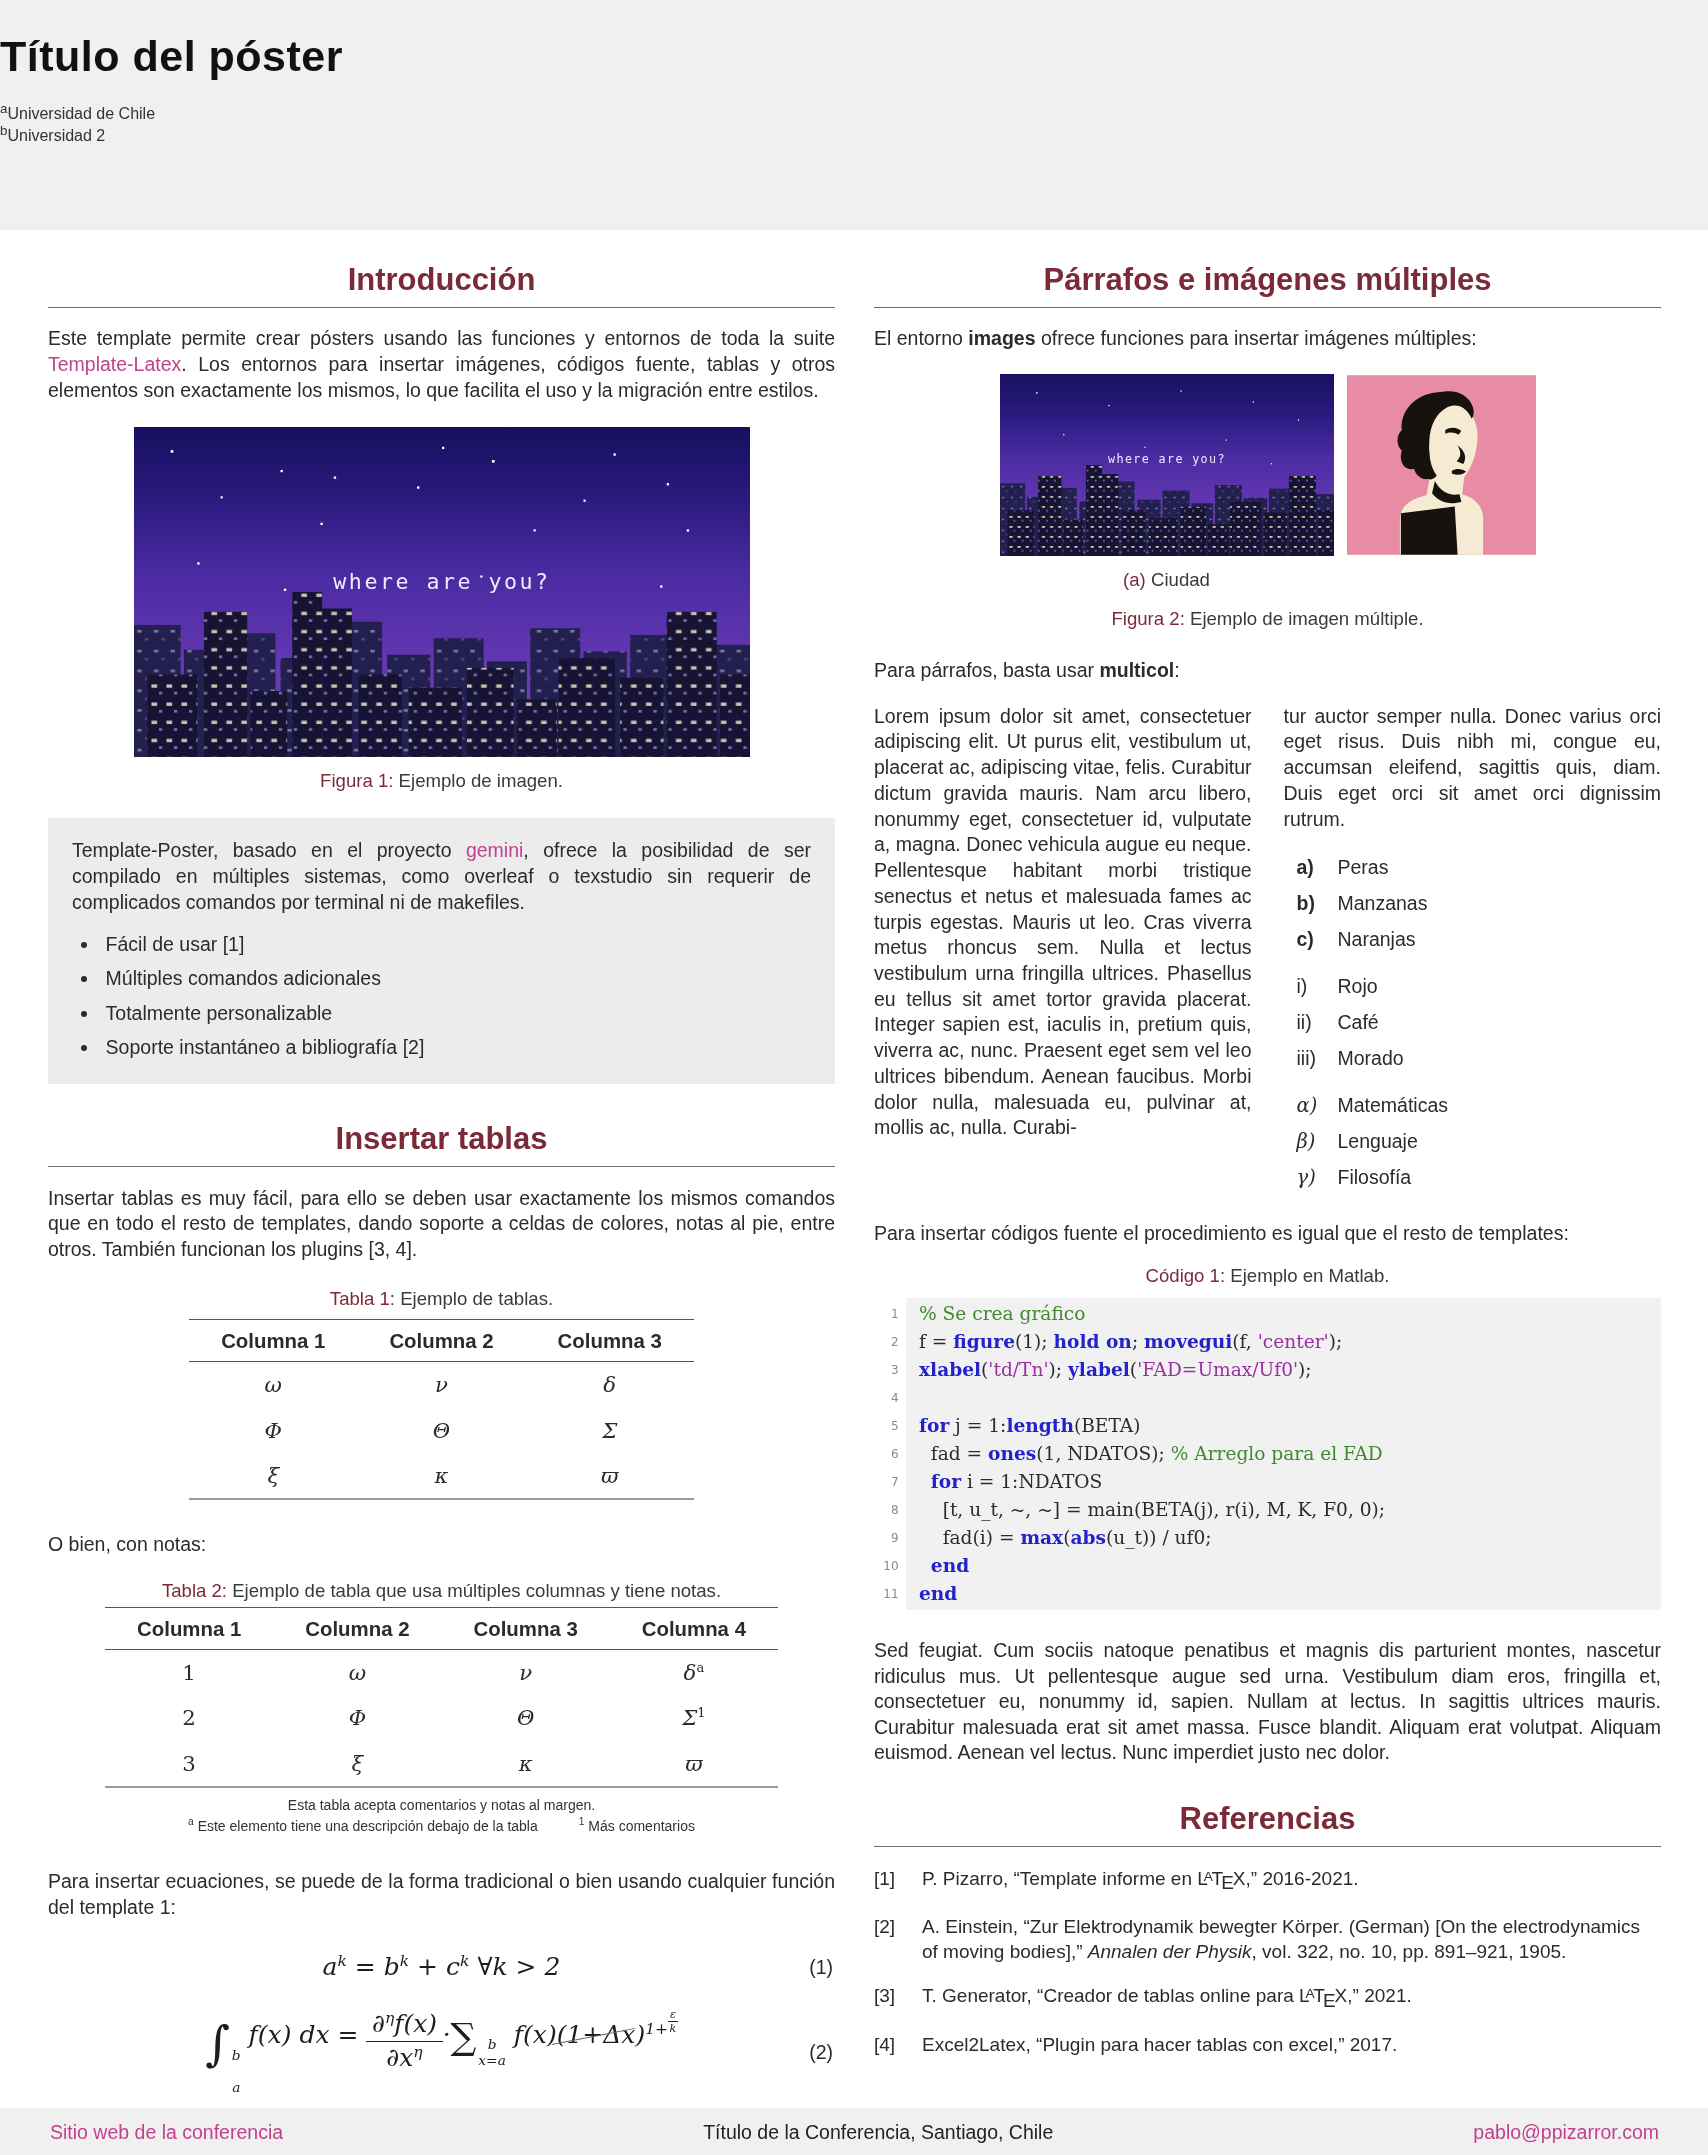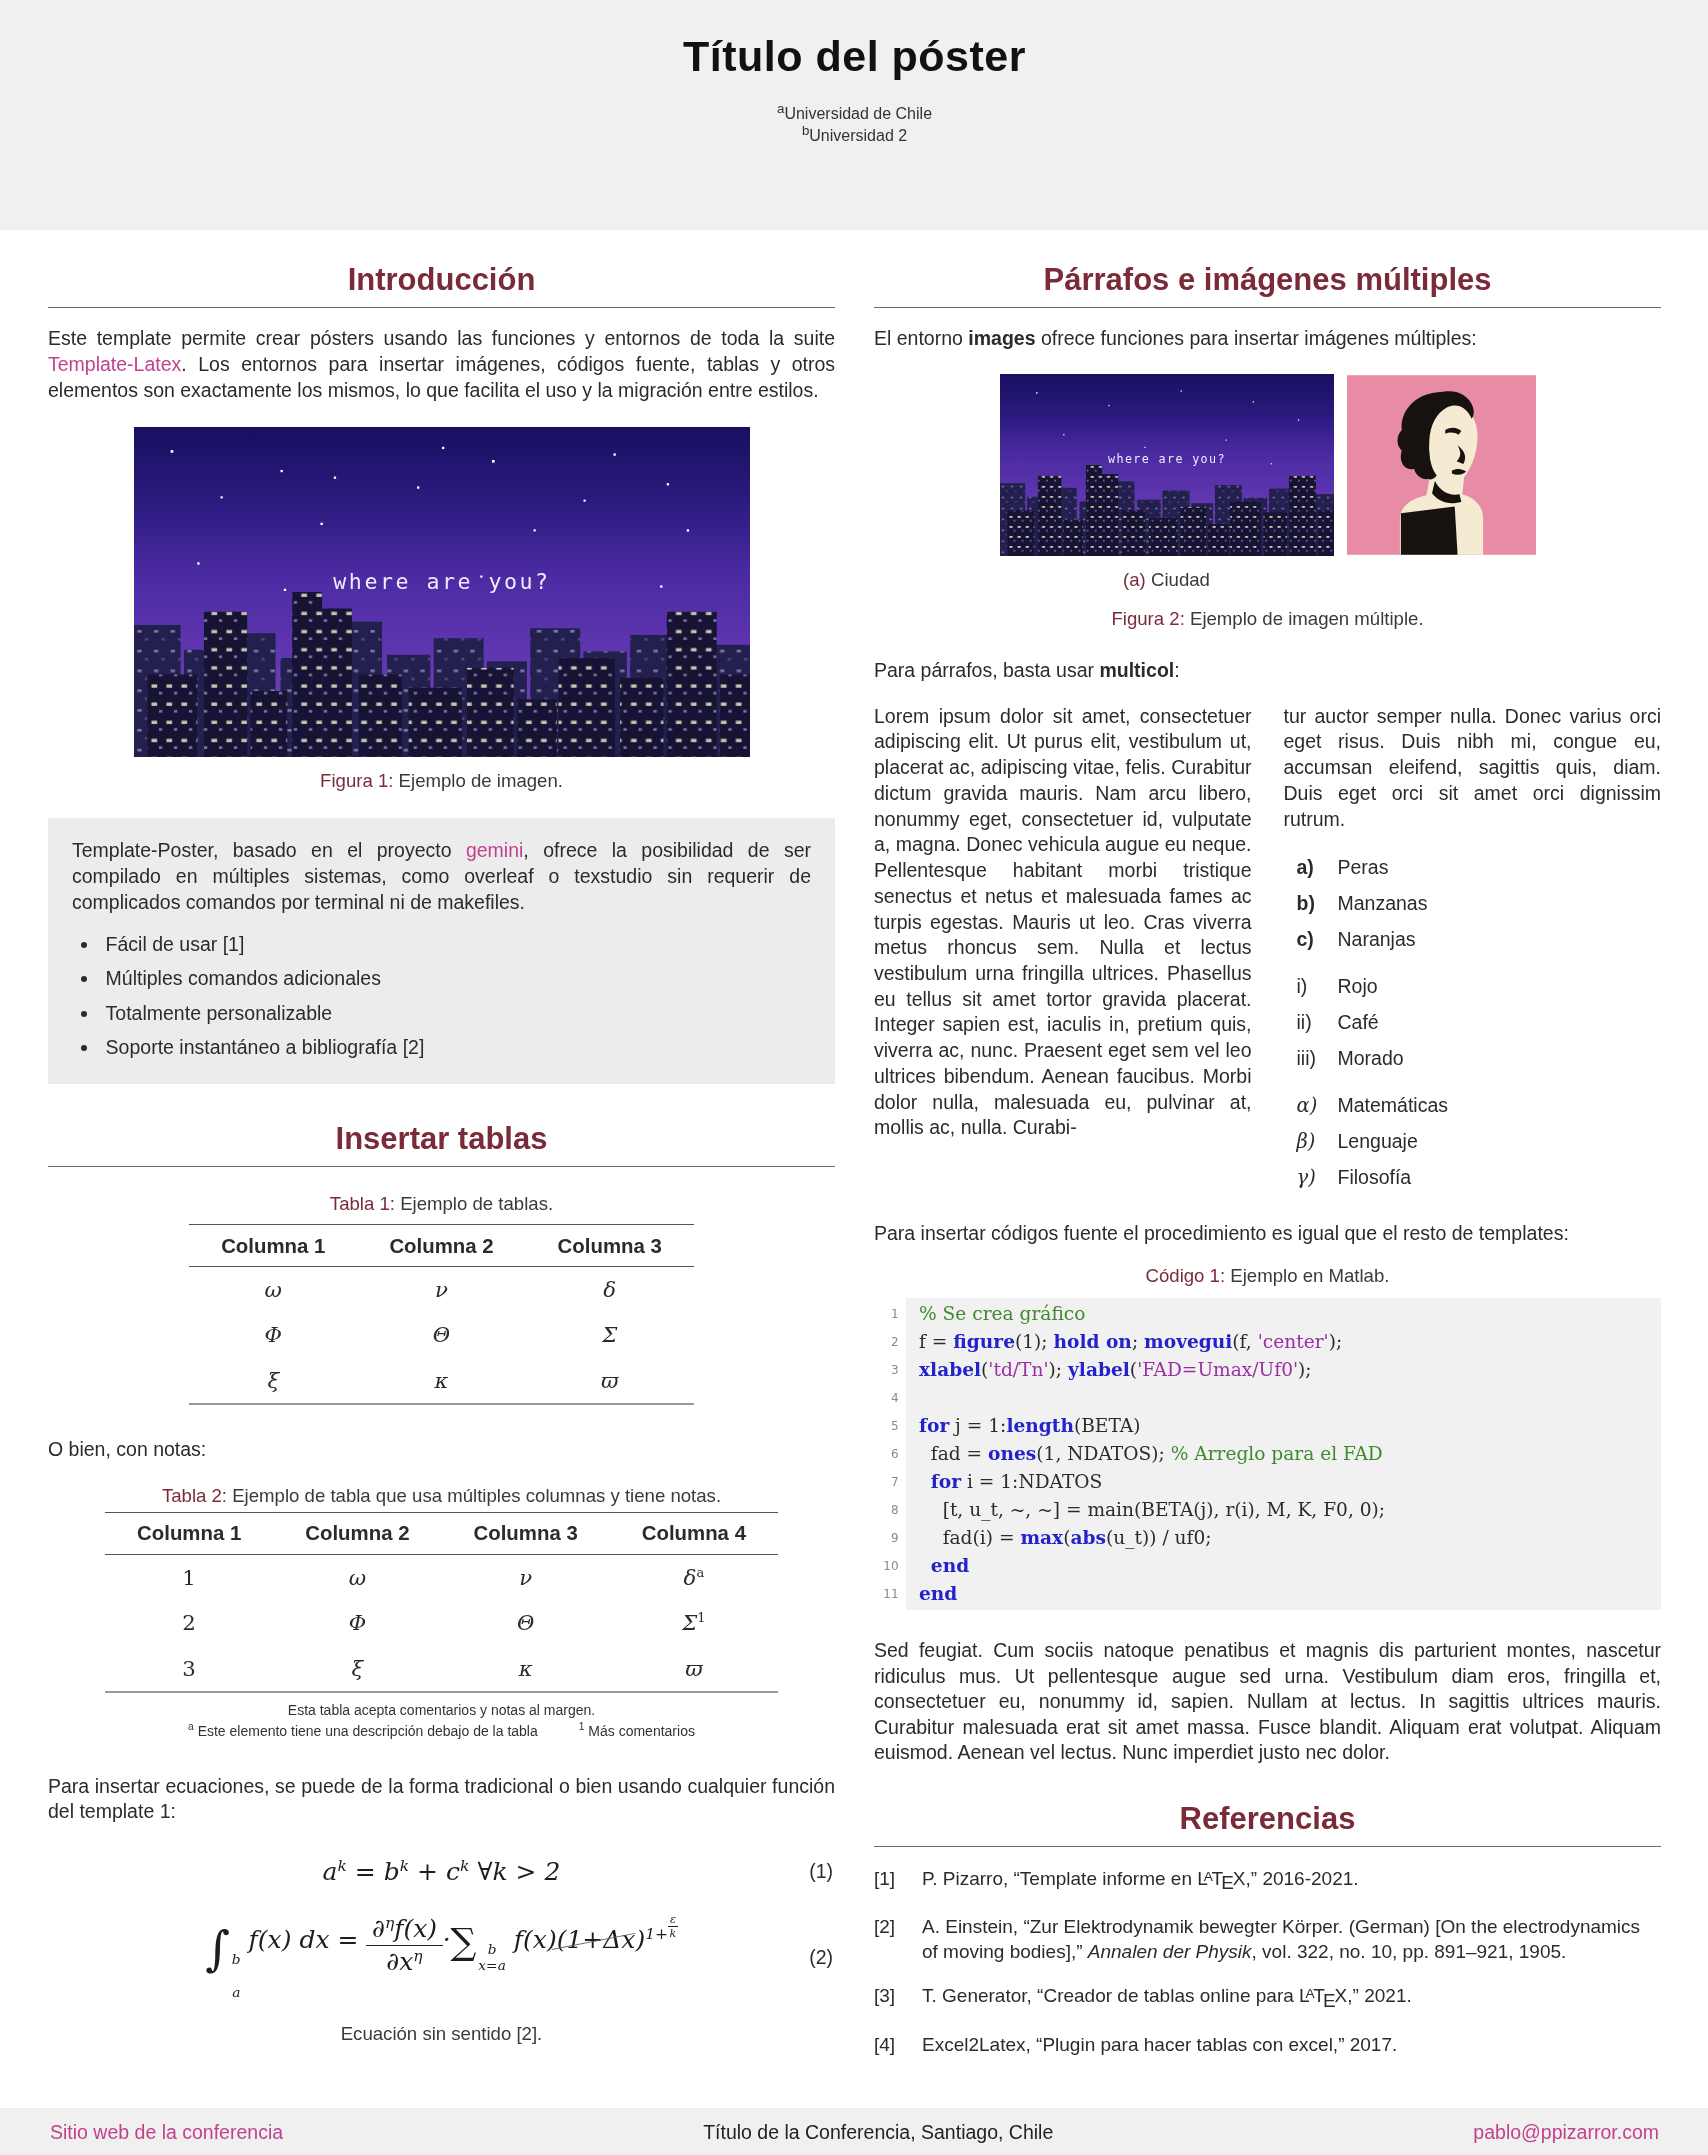--- a/index.html
+++ b/index.html
@@ -2,21 +2,21 @@
 <html style="font-size:15px"><head>
 <meta charset="utf-8">
 <style>
   * { margin:0; padding:0; box-sizing:border-box; }
   html,body { width:1709px; }
   body {
     height:2156px; position:relative; background:#ffffff;
     font-family:"Liberation Sans", sans-serif; color:#2b2b2b; overflow:hidden;
   }
   .hdr {
-    background:#f0f0f0; text-align:center; padding:32px 0 28px 0; height:230px;
+    background:#f0f0f0; padding:32px 0 28px 0; height:230px;
   }
   .hdr h1 { font-size:43px; font-weight:bold; color:#111; letter-spacing:0.5px; }
   .hdr .authors { margin-top:35px; font-size:26px; color:#333; font-weight:normal; }
   .hdr .authors sup { font-size:16px; }
   .hdr .affils { margin-top:22px; font-size:16px; color:#333; line-height:1.4; }
   .cols { display:flex; gap:39px; padding:26px 48px 0 48px; }
   .col { flex:1; min-width:0; }
   h2.sec { font-size:31px; font-weight:bold; color:#7b2b38; text-align:center; margin-top:5.6px; }
   .rule { border-top:1.9px solid #6e6e6e; margin:9.3px 0 18.6px 0; }
   p.body { font-size:19.5px; line-height:1.31; text-align:justify; color:#2b2b2b; }
@@ -182,20 +182,21 @@
       <ul>
           <li>Fácil de usar [1]</li>
           <li>Múltiples comandos adicionales</li>
           <li>Totalmente personalizable</li>
           <li>Soporte instantáneo a bibliografía [2]</li>
         </ul>
     </div>
 
     <h2 class="sec" style="margin-top:37px;">Insertar tablas</h2>
     <div class="rule"></div>
+    <p class="body">Insertar tablas es muy fácil, para ello se deben usar exactamente los mismos comandos que en todo el resto de templates, dando soporte a celdas de colores, notas al pie, entre otros. También funcionan los plugins [3, 4].</p>
 
     <div class="caption" style="margin-top:26px;"><span class="lab">Tabla 1:</span><span> Ejemplo de tablas.</span></div>
     <table class="ptab">
         <thead>
           <tr>
             <th>Columna 1</th>
             <th>Columna 2</th>
             <th>Columna 3</th>
           </tr>
         </thead>

